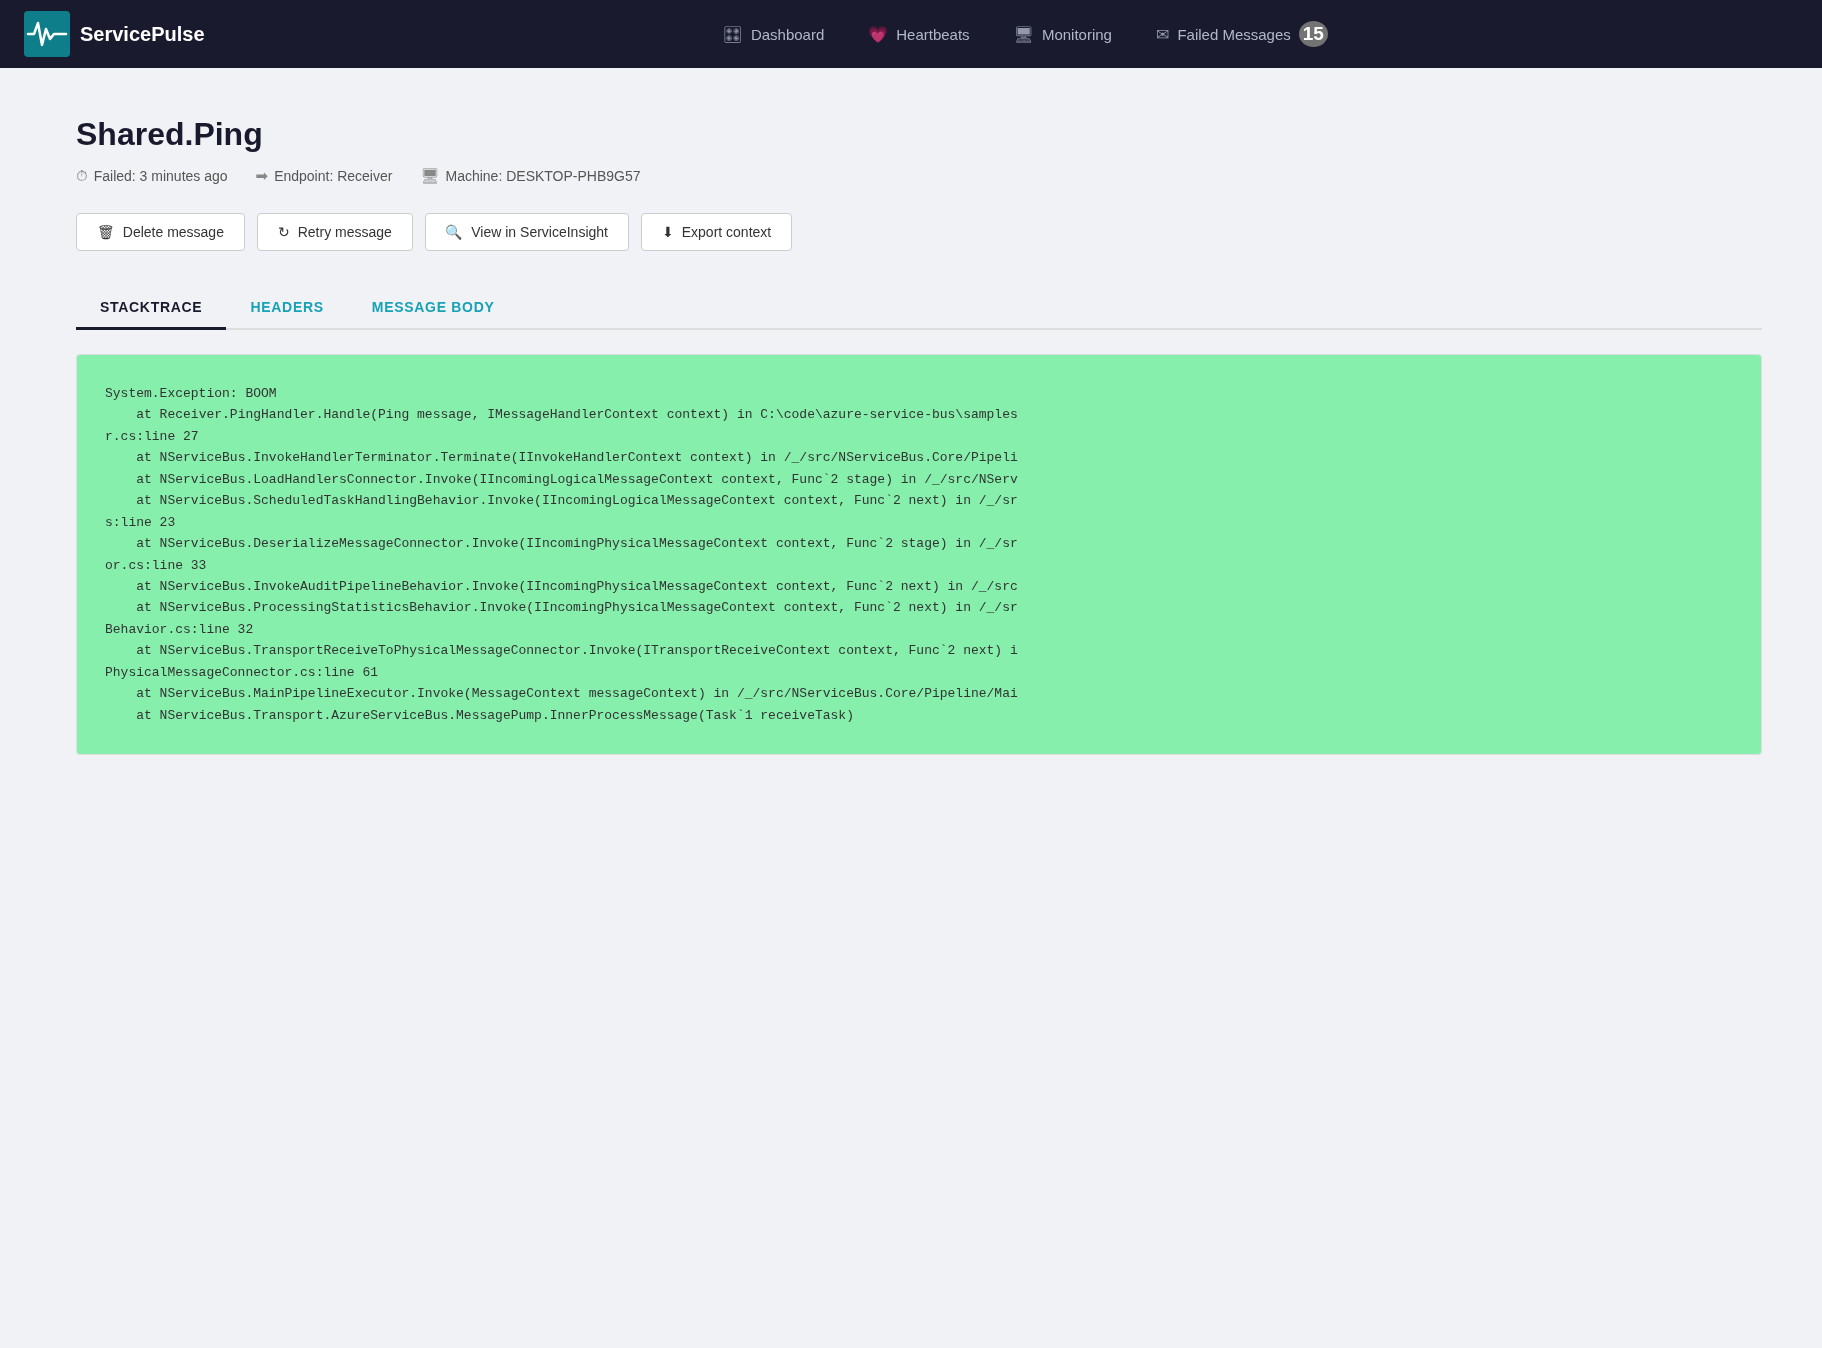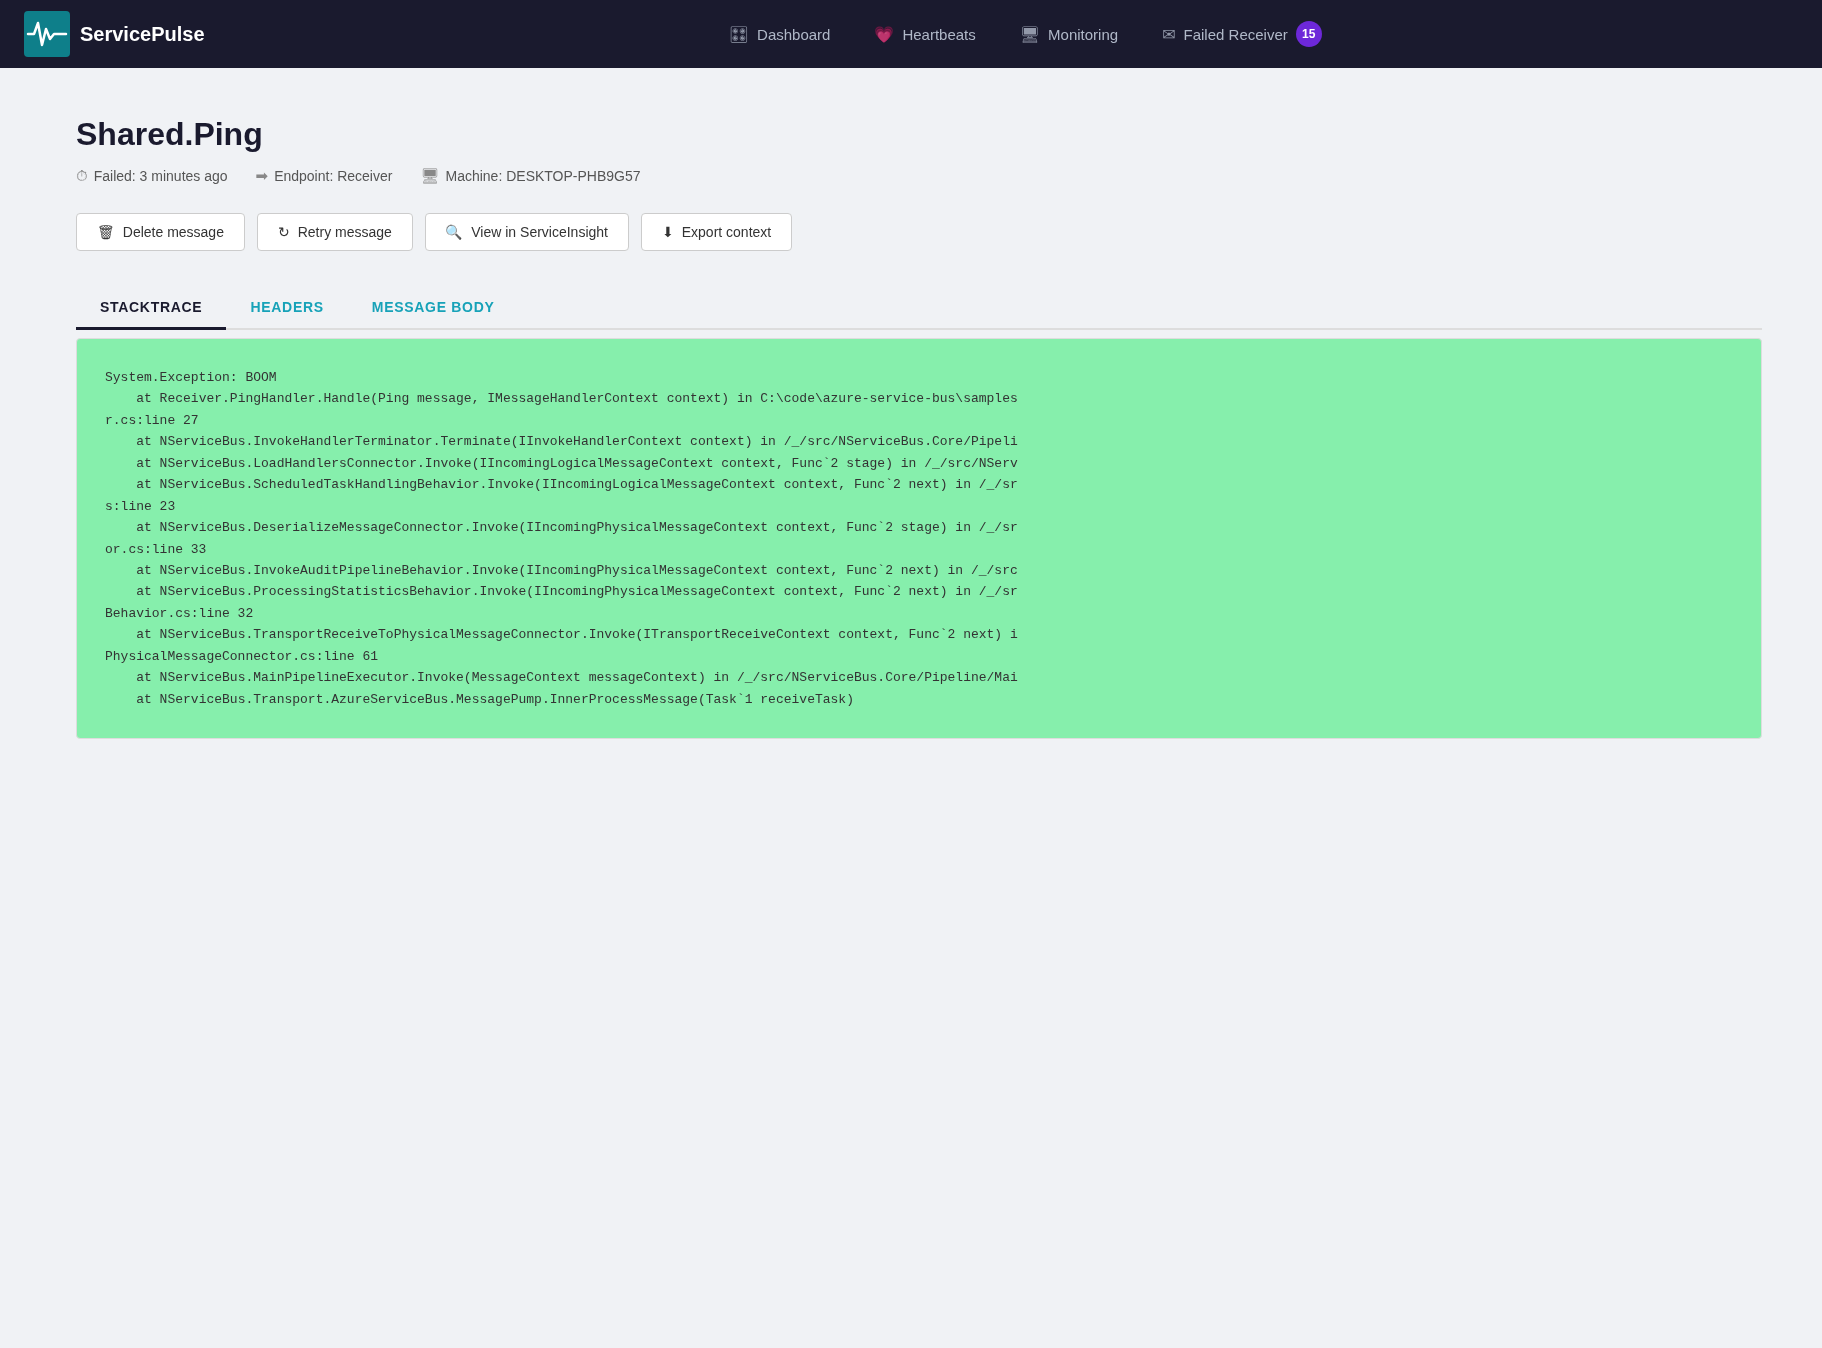--- a/index.html
+++ b/index.html
@@ -54,29 +54,29 @@
     .nav-failed {
       display: flex;
       align-items: center;
       gap: 8px;
       color: #b0b8c8;
       font-size: 15px;
       padding: 8px 18px;
       cursor: pointer;
     }
     .badge-count {
-      background: #6d28d9;
+      background: #737373;
       color: white;
       border-radius: 50%;
       min-width: 26px;
       height: 26px;
       display: flex;
       align-items: center;
       justify-content: center;
-      font-size: 12px;
+      font-size: 19px;
       font-weight: bold;
       padding: 0 4px;
     }
 
     
     .main-content {
       padding: 48px 60px 48px 76px;
     }
 
     
@@ -123,21 +123,21 @@
       color: #333;
       transition: background 0.15s;
     }
     .btn-icon { font-size: 14px; }
 
     
     .tabs {
       display: flex;
       gap: 0;
       border-bottom: 2px solid #ddd;
-      margin-bottom: 8px;
+      margin-bottom: 24px;
     }
     .tab {
       padding: 12px 24px;
       cursor: pointer;
       font-size: 14px;
       font-weight: 600;
       letter-spacing: 0.05em;
       color: #17a2b8;
       text-transform: uppercase;
       border-bottom: 3px solid transparent;
@@ -185,21 +185,21 @@
     <a class="nav-item">
       <span class="nav-icon">💗</span>
       <span>Heartbeats</span>
     </a>
     <a class="nav-item">
       <span class="nav-icon">🖥</span>
       <span>Monitoring</span>
     </a>
     <a class="nav-failed nav-item">
       <span class="nav-icon">✉</span>
-      <span>Failed Receiver</span>
+      <span>Failed Messages</span>
       <span class="badge-count">15</span>
     </a>
   </div>
 </nav>
 
 <div class="main-content">
 
   <h1 class="page-title">Shared.Ping</h1>
 
   <div class="meta-row">

